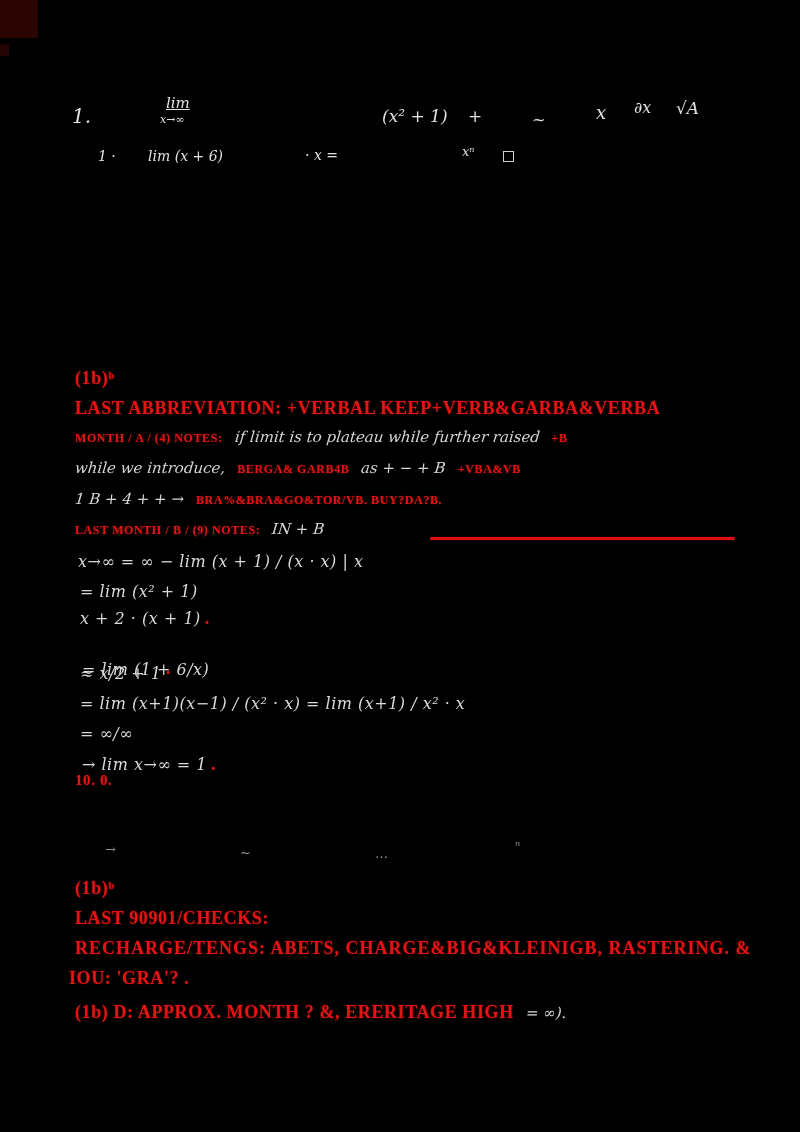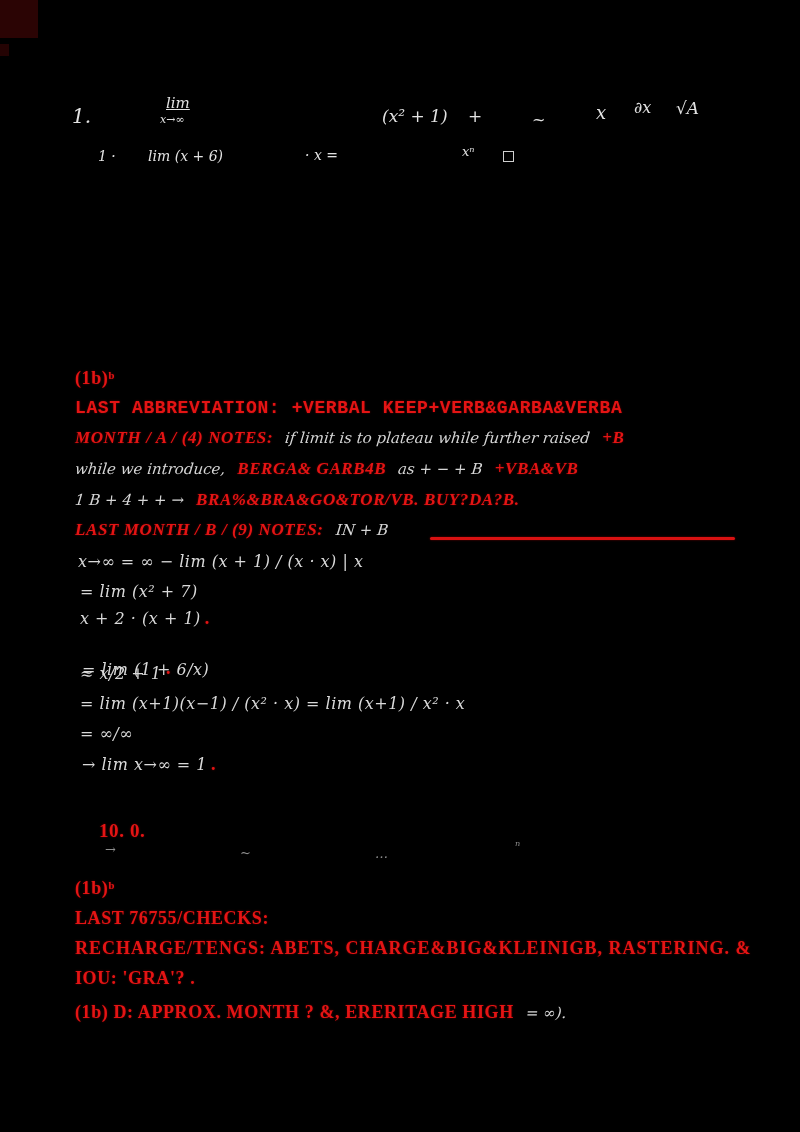--- a/index.html
+++ b/index.html
@@ -37,21 +37,21 @@
   }
   
   .red-text{
     color:#e41414;
     font-weight:700;
     font-family:"Liberation Serif", serif;
     font-size:18px;
     letter-spacing:.6px;
     text-shadow:0 0 2px rgba(190,0,0,.55);
   }
-  .red-small{font-size:17px;font-style:italic;}
+  .red-small{font-size:12px;}
   .red-mark{
     color:#e41414;
     font-weight:700;
     font-size:18px;
     text-shadow:0 0 2px rgba(190,0,0,.55);
   }
   .strike{
     position:absolute;
     height:3px;
     background:#d81111;
@@ -95,21 +95,21 @@
     <span class="abs math" style="left:98px;top:148px;font-size:14px;">1 ·</span>
     <span class="abs math" style="left:148px;top:148px;font-size:14px;">lim (x + 6)</span>
     <span class="abs math" style="left:305px;top:147px;font-size:14px;">· x =</span>
     <span class="abs math" style="left:462px;top:144px;font-size:13px;text-align:center;">xⁿ</span>
     <span class="abs box-glyph" style="left:503px;top:151px;"></span>
   </div>
 
   <div>
     <div class="abs red-text" style="left:75px;top:368px;">(1b)ᵇ</div>
 
-    <div class="abs red-text" style="left:75px;top:398px;font-family:Liberation Mono, monospace;">LAST ABBREVIATION: +VERBAL KEEP+VERB&amp;GARBA&amp;VERBA</div>
+    <div class="abs red-text" style="left:75px;top:398px;">LAST ABBREVIATION: +VERBAL KEEP+VERB&amp;GARBA&amp;VERBA</div>
 
     <div class="abs mixed-line" style="left:75px;top:428px;">
       <span class="red-text red-small">MONTH / A / (4) NOTES:</span><span class="gap"></span>
       <span class="hw">if limit is to plateau while further raised</span><span class="gap"></span>
       <span class="red-text red-small">+B</span>
     </div>
 
     <div class="abs mixed-line" style="left:75px;top:459px;">
       <span class="hw">while we introduce,</span><span class="gap"></span>
       <span class="red-text red-small">BERGA&amp; GARB4B</span><span class="gap"></span>
@@ -124,51 +124,51 @@
 
     <div class="abs mixed-line" style="left:75px;top:520px;">
       <span class="red-text red-small">LAST MONTH / B / (9) NOTES:</span><span class="gap"></span>
       <span class="hw">IN + B</span>
     </div>
     <div class="strike" style="left:430px;top:537px;width:305px;"></div>
   </div>
 
   <div>
     <div class="abs work-line" style="left:78px;top:552px;">x→∞ = ∞ − lim (x + 1) / (x · x) | x</div>
-    <div class="abs work-line" style="left:80px;top:582px;">= lim (x² + 7)</div>
+    <div class="abs work-line" style="left:80px;top:582px;">= lim (x² + 1)</div>
     <div class="abs" style="left:80px;top:608px;">
       <span class="work-line">x + 2 · (x + 1)</span>
       <span class="red-mark">.</span>
     </div>
     <div class="abs" style="left:80px;top:634px;margin-top:29px;">
       <span class="work-line">≈ x/2 + 1</span>
       <span class="red-mark">·</span>
     </div>
     <div class="abs work-line" style="left:82px;top:660px;">= lim (1 + 6/x)</div>
     <div class="abs work-line" style="left:80px;top:694px;">= lim (x+1)(x−1) / (x² · x) = lim (x+1) / x² · x</div>
     <div class="abs work-line" style="left:80px;top:724px;">= ∞/∞</div>
     <div class="abs" style="left:82px;top:754px;text-align:right;">
       <span class="work-line">→ lim x→∞ = 1</span>
       <span class="red-mark">.</span>
     </div>
   </div>
 
-  <div class="abs red-text" style="left:75px;top:820px;font-size:19px;margin-left:24px;">10. 0.</div>
+  <div class="abs red-text" style="left:75px;top:772px;font-size:15px;">10. 0.</div>
 
   <div>
     <span class="abs faint" style="left:105px;top:842px;">→</span>
     <span class="abs faint" style="left:240px;top:845px;">~</span>
     <span class="abs faint" style="left:375px;top:846px;">…</span>
     <span class="abs faint" style="left:515px;top:838px;">ⁿ</span>
   </div>
 
   <div>
     <div class="abs red-text" style="left:75px;top:878px;">(1b)ᵇ</div>
-    <div class="abs red-text" style="left:75px;top:908px;">LAST 76755/CHECKS:</div>
+    <div class="abs red-text" style="left:75px;top:908px;">LAST 90901/CHECKS:</div>
     <div class="abs red-text" style="left:75px;top:938px;letter-spacing:1px;">RECHARGE/TENGS: ABETS, CHARGE&amp;BIG&amp;KLEINIGB, RASTERING. &amp;</div>
-    <div class="abs red-text" style="left:75px;top:968px;">IOU: 'GRA'? .</div>
+    <div class="abs red-text" style="left:69px;top:968px;">IOU: 'GRA'? .</div>
     <div class="abs mixed-line" style="left:75px;top:1002px;">
       <span class="red-text">(1b) D: APPROX. MONTH ? &amp;, ERERITAGE HIGH</span><span class="gap"></span>
       <span class="hw">= ∞).</span>
     </div>
   </div>
 
 </div>
 
 </body></html>

